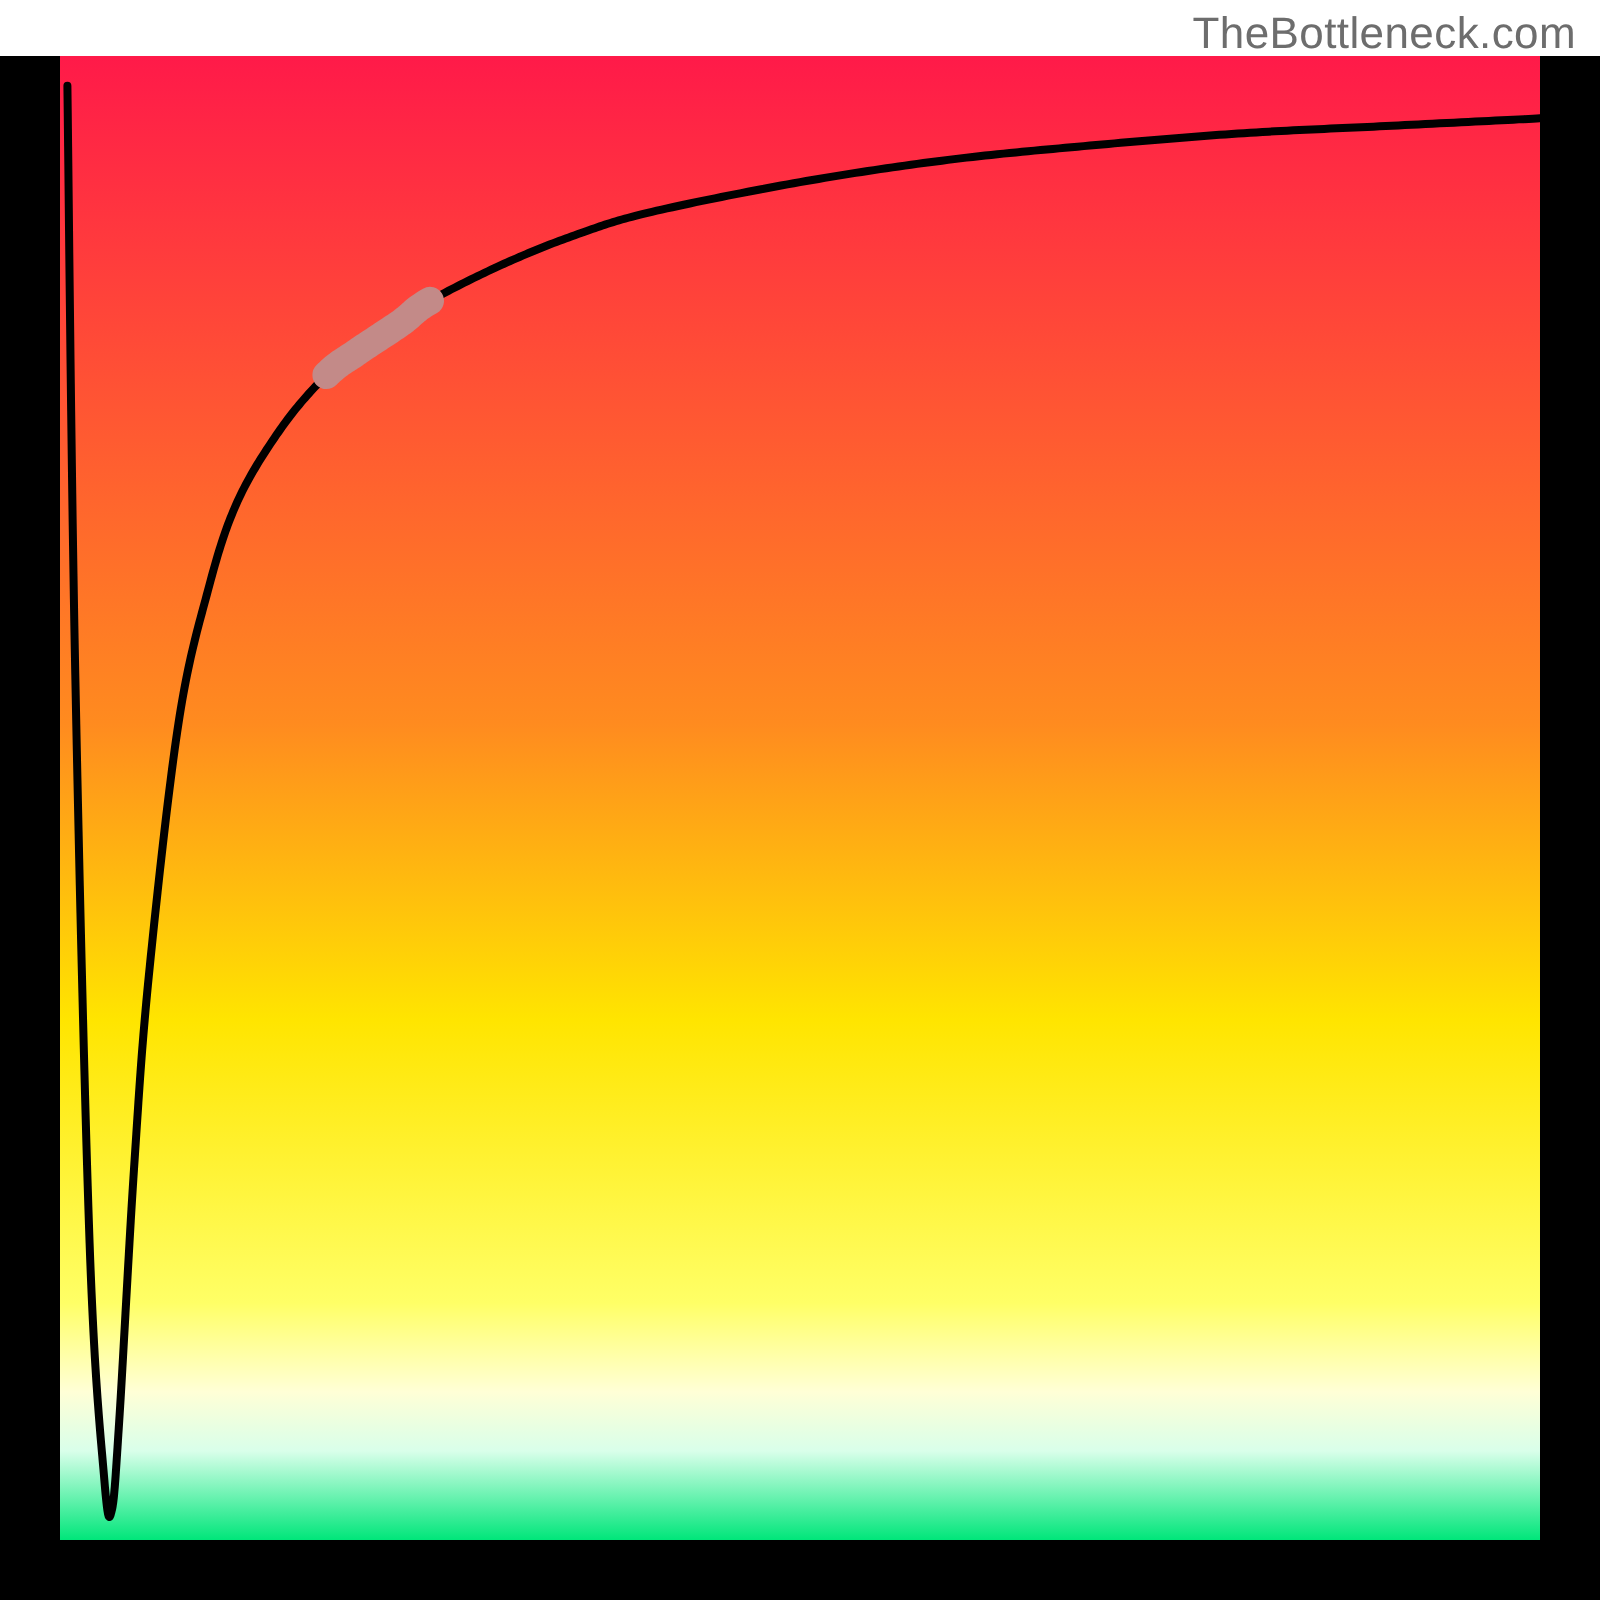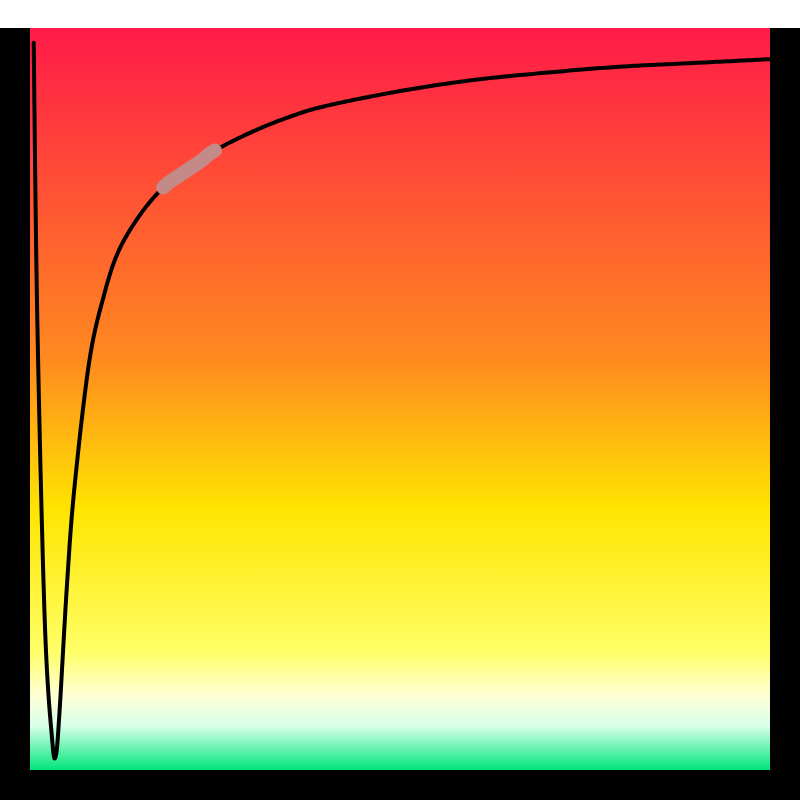--- a/index.html
+++ b/index.html
@@ -42,20 +42,21 @@
     width: 740px;
     height: 742px;
   }
   svg { display: block; }
 </style>
 </head>
 <body>
 
 <div class="stage">
 
+  <div class="watermark">TheBottleneck.com</div>
 
   <div class="frame">
     <div class="plot">
       <svg id="chart-svg" width="740" height="742" viewBox="0 0 740 742" preserveAspectRatio="none">
         <defs>
           <linearGradient id="bg-grad" x1="0" y1="0" x2="0" y2="1">
               <stop offset="0%" stop-color="#ff1a49"></stop>
               <stop offset="45%" stop-color="#ff8b1f"></stop>
               <stop offset="65%" stop-color="#ffe500"></stop>
               <stop offset="84%" stop-color="#ffff66"></stop>

